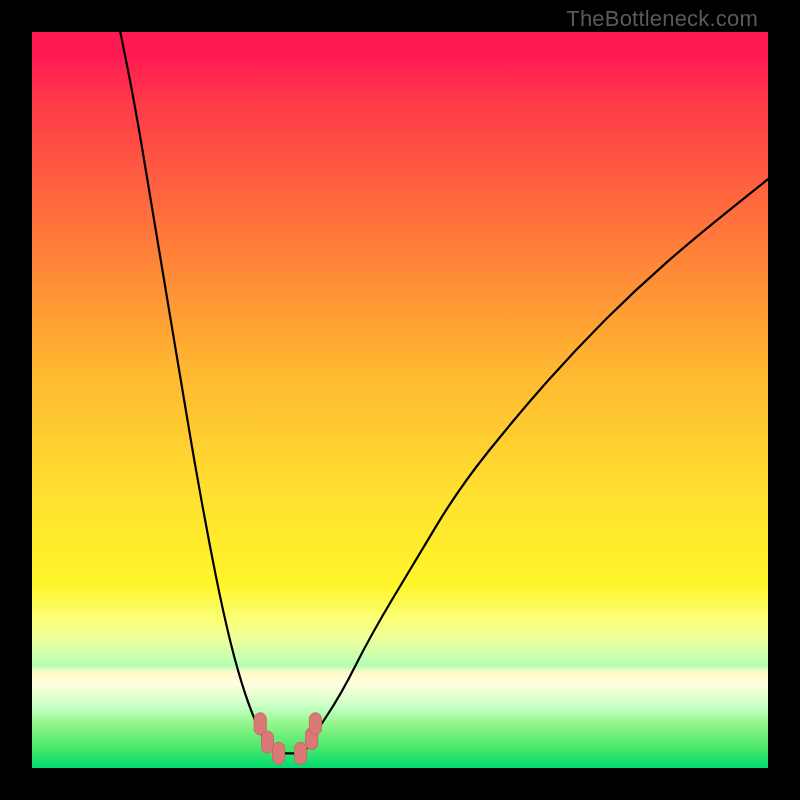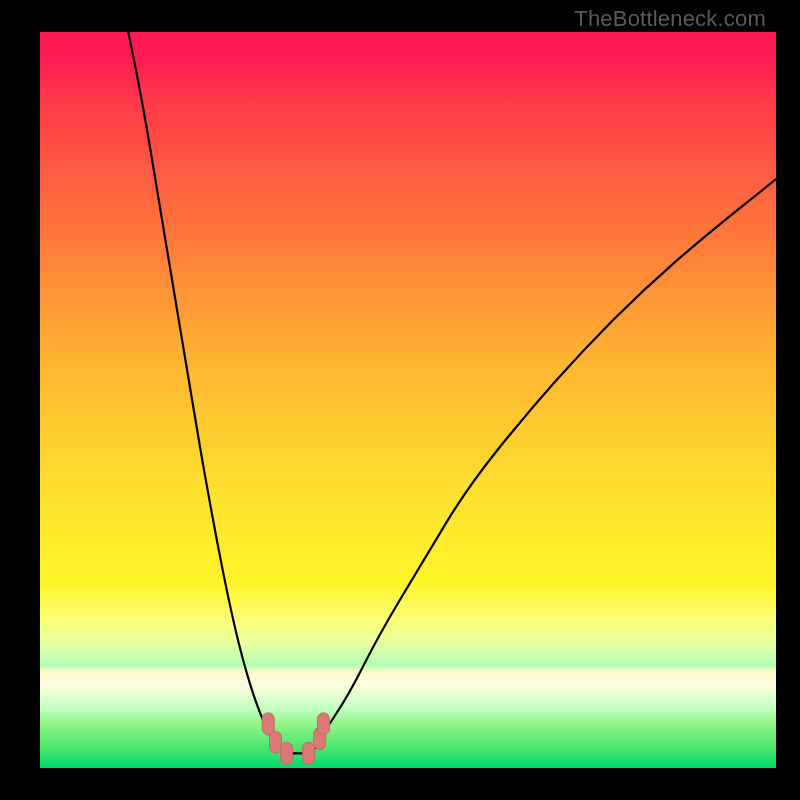--- a/index.html
+++ b/index.html
@@ -6,21 +6,21 @@
     margin: 0;
     padding: 0;
     width: 800px;
     height: 800px;
     overflow: hidden;
     background: #000;
     font-family: Arial, Helvetica, sans-serif;
   }
   .frame {
     position: absolute;
-    left: 8px;
+    left: 0;
     top: 0;
     width: 768px;
     height: 800px;
     background: #000;
   }
   .plot {
     position: absolute;
     left: 32px;
     top: 32px;
     width: 736px;

